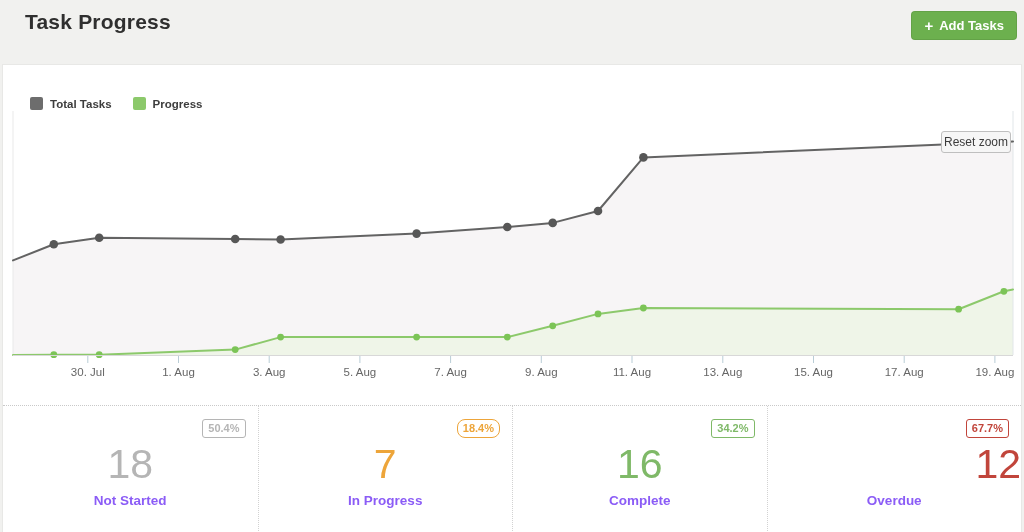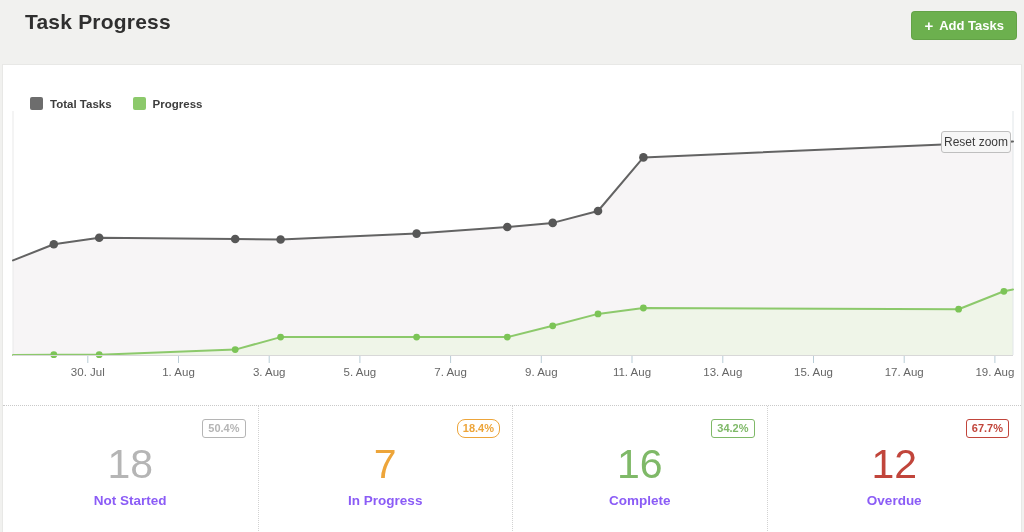--- a/index.html
+++ b/index.html
@@ -146,18 +146,18 @@
       <div class="stat-number" style="color: rgb(237, 165, 58);">7</div>
       <div class="stat-label">In Progress</div>
     </div>
     <div class="stat-card">
       <span class="stat-badge" style="color: rgb(127, 185, 104);">34.2%</span>
       <div class="stat-number" style="color: rgb(127, 185, 104);">16</div>
       <div class="stat-label">Complete</div>
     </div>
     <div class="stat-card">
       <span class="stat-badge" style="color: rgb(193, 69, 59);">67.7%</span>
-      <div class="stat-number" style="color: rgb(193, 69, 59);">12</div>
+      <div class="stat-number" style="color: rgb(193, 69, 59); text-align: right;">12</div>
       <div class="stat-label">Overdue</div>
     </div>
   </div>
 
 </div>
 
 </body></html>

